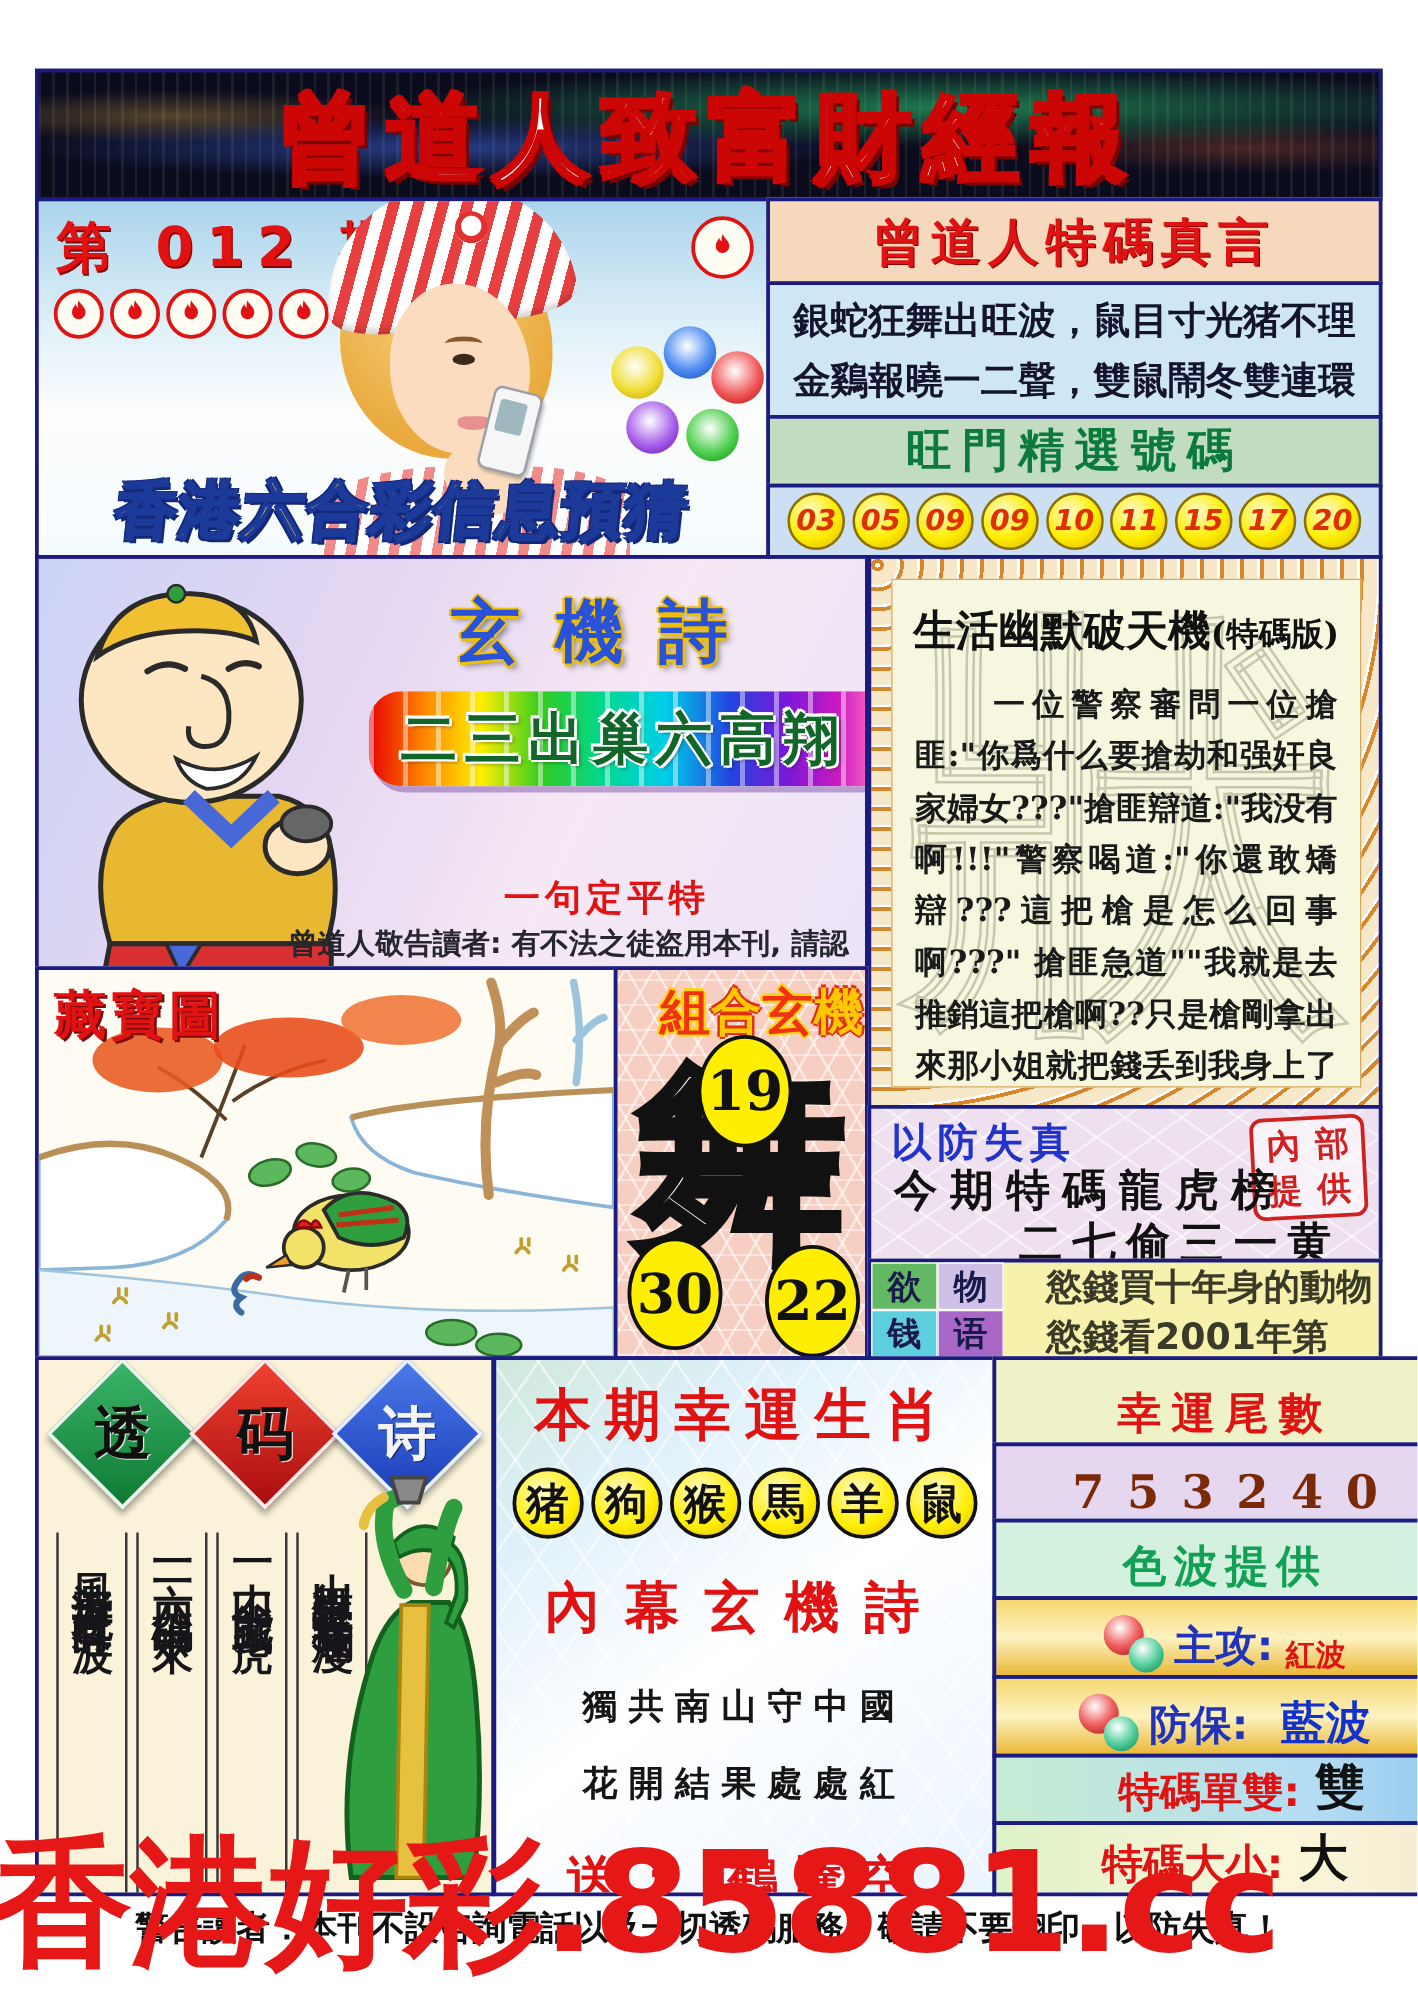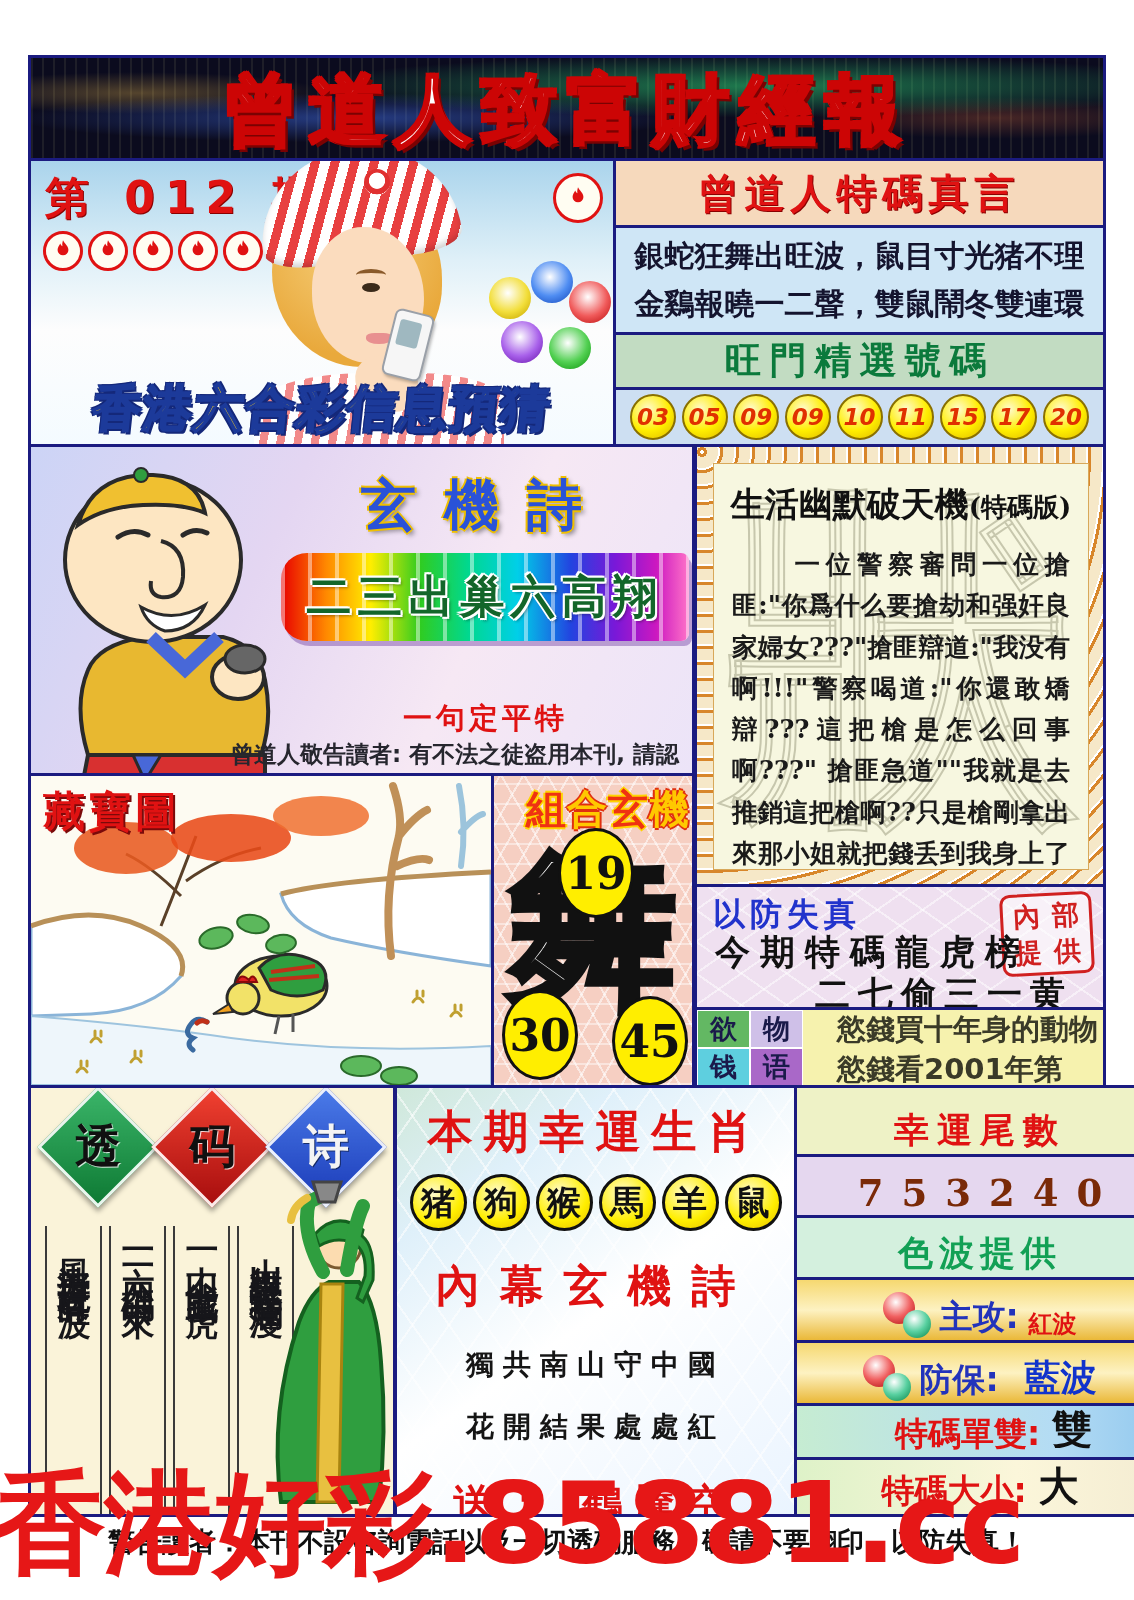--- a/index.html
+++ b/index.html
@@ -73,21 +73,21 @@
   #zynums{left:613px;top:387px;width:493px;height:60px;background:#cddff2;display:flex;align-items:center;justify-content:space-between;padding:0 14px;box-sizing:border-box;}
   .numball{width:46px;height:46px;border-radius:50%;border:2px solid #8a7000;box-sizing:border-box;
     background:radial-gradient(circle at 38% 32%, #fffad0, #ffee00 55%, #e0bc00 95%);
     display:flex;align-items:center;justify-content:center;font-size:23px;font-weight:900;color:#e03000;font-style:italic;}
 
   
   #monkp{left:28px;top:444px;width:667px;height:332px;background:
     linear-gradient(115deg,#ccd4f6 0%,#e4d6f2 35%,#f6e8f4 65%,#ece4f8 100%);overflow:hidden;}
   #xuanji-title{left:330px;top:22px;font-size:55px;font-weight:900;color:#2a52d8;letter-spacing:28px;
     text-shadow:2px 0 #f0c000,-2px 0 #f0c000,0 2px #f0c000,0 -2px #f0c000,3px 3px 5px rgba(0,0,0,.45);}
-  #rainbow{left:250px;top:106px;width:408px;height:88px;border-radius:26px 8px 8px 26px;
+  #rainbow{left:264px;top:106px;width:408px;height:76px;border-radius:26px 8px 8px 26px;
     background:
      repeating-linear-gradient(90deg, rgba(255,255,255,.45) 0 4px, transparent 4px 27px),
      linear-gradient(90deg,#e80000 0%,#ff8800 11%,#ffee00 22%,#30cc20 34%,#00d890 46%,#00cfe8 58%,#2244e0 71%,#7a18d8 82%,#cc18c0 92%,#ff74c8 100%);
     box-shadow:3px 5px 0 rgba(80,20,140,.35);display:flex;align-items:center;justify-content:center;}
   #rainbow .t{font-size:45px;font-weight:900;color:#13662a;letter-spacing:6px;
     text-shadow:2px 0 #fff,-2px 0 #fff,0 2px #fff,0 -2px #fff,2px 2px #fff,-2px -2px #fff,3px 3px 3px rgba(0,0,0,.35);}
   #tagline{left:372px;top:252px;font-size:29px;font-weight:900;color:#e01212;letter-spacing:4px;}
   #notice{left:200px;top:292px;width:465px;font-size:23px;font-weight:700;color:#26262e;}
   #monksvg{left:2px;top:8px;}
 
@@ -110,21 +110,21 @@
   #treasure{left:28px;top:773px;width:466px;height:315px;background:#fdfbf2;overflow:hidden;}
   #treasure .label{position:absolute;left:12px;top:8px;font-size:42px;font-weight:900;color:#e01212;
     font-family:"DejaVu Serif",serif;text-shadow:2px 2px 0 #7a0a0a;letter-spacing:4px;z-index:4;}
 
   
   #combo{left:491px;top:773px;width:204px;height:315px;background:
     repeating-linear-gradient(60deg, rgba(255,255,255,.55) 0 2px, transparent 2px 20px),
     repeating-linear-gradient(-60deg, rgba(255,255,255,.55) 0 2px, transparent 2px 20px),
     repeating-linear-gradient(0deg, rgba(255,255,255,.45) 0 2px, transparent 2px 20px),
     #f6cfc2;overflow:hidden;}
-  #combo .title{position:absolute;left:0;top:6px;width:100%;text-align:left;font-size:40px;font-weight:900;letter-spacing:1px;padding-left:32px;}
+  #combo .title{position:absolute;left:0;top:6px;width:100%;text-align:right;font-size:40px;font-weight:900;letter-spacing:1px;}
   #combo .title .c0,#combo .title .c2{color:#ef3212;text-shadow:2px 0 #ffd400,-2px 0 #ffd400,0 2px #ffd400,0 -2px #ffd400;}
   #combo .title .c1,#combo .title .c3{color:#ffc800;text-shadow:2px 0 #e03010,-2px 0 #e03010,0 2px #e03010,0 -2px #e03010;}
   .oval{position:absolute;width:76px;height:90px;border-radius:50%;background:#ffee00;border:3px solid #111;
     box-sizing:border-box;display:flex;align-items:center;justify-content:center;
     font-family:"DejaVu Serif",serif;font-weight:900;font-size:44px;color:#111;z-index:3;}
   #ov19{left:64px;top:52px;}
   #ov30{left:8px;top:214px;}
   #ov45{left:118px;top:220px;}
   #wu{position:absolute;left:50%;top:158px;transform:translate(-50%,-50%);font-size:168px;font-weight:900;
     color:#fff;-webkit-text-stroke:6px #111;font-family:"DejaVu Serif",serif;z-index:2;}
@@ -397,21 +397,21 @@
     </svg>
   </div>
 
   <div id="combo" class="panel">
     <div class="title">
       <span class="c0">組</span><span class="c1">合</span><span class="c2">玄</span><span class="c3">機</span>
     </div>
     <div id="wu">舞</div>
     <div class="oval" id="ov19">19</div>
     <div class="oval" id="ov30">30</div>
-    <div class="oval" id="ov45">45</div>
+    <div class="oval" id="ov45">22</div>
   </div>
 
   <div id="tips" class="panel">
     <div class="tt">以防失真</div>
     <div id="seal">
       <span>內</span>
         <span>部</span>
         <span>提</span>
         <span>供</span>
     </div>

